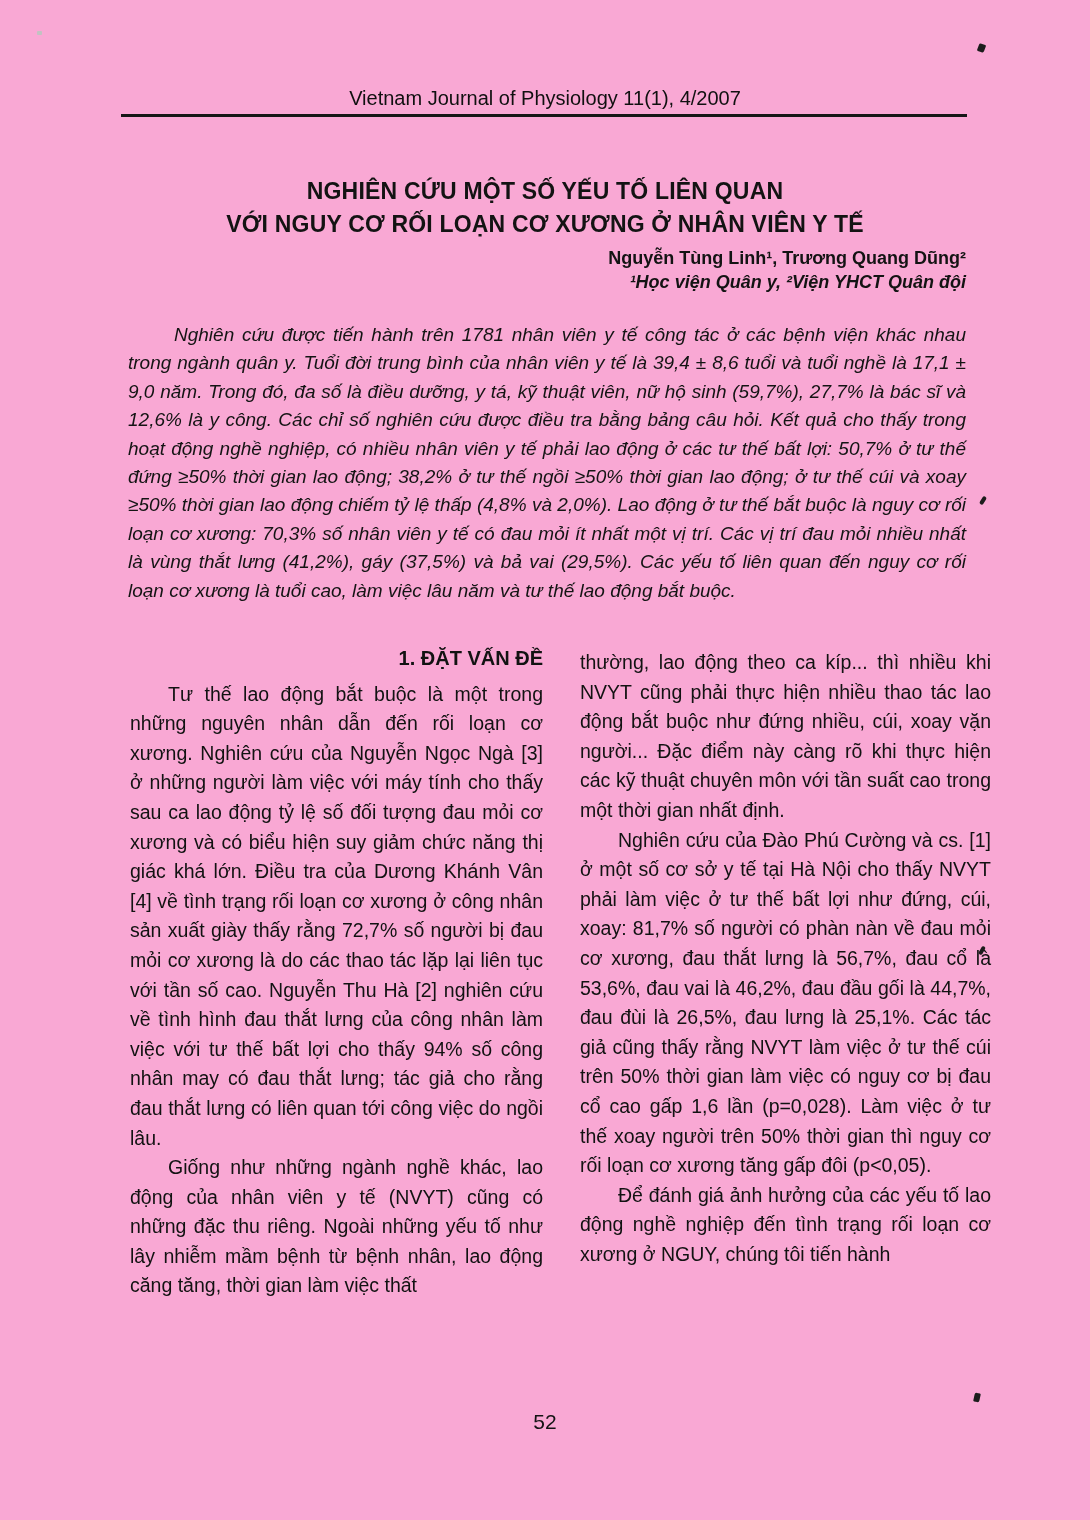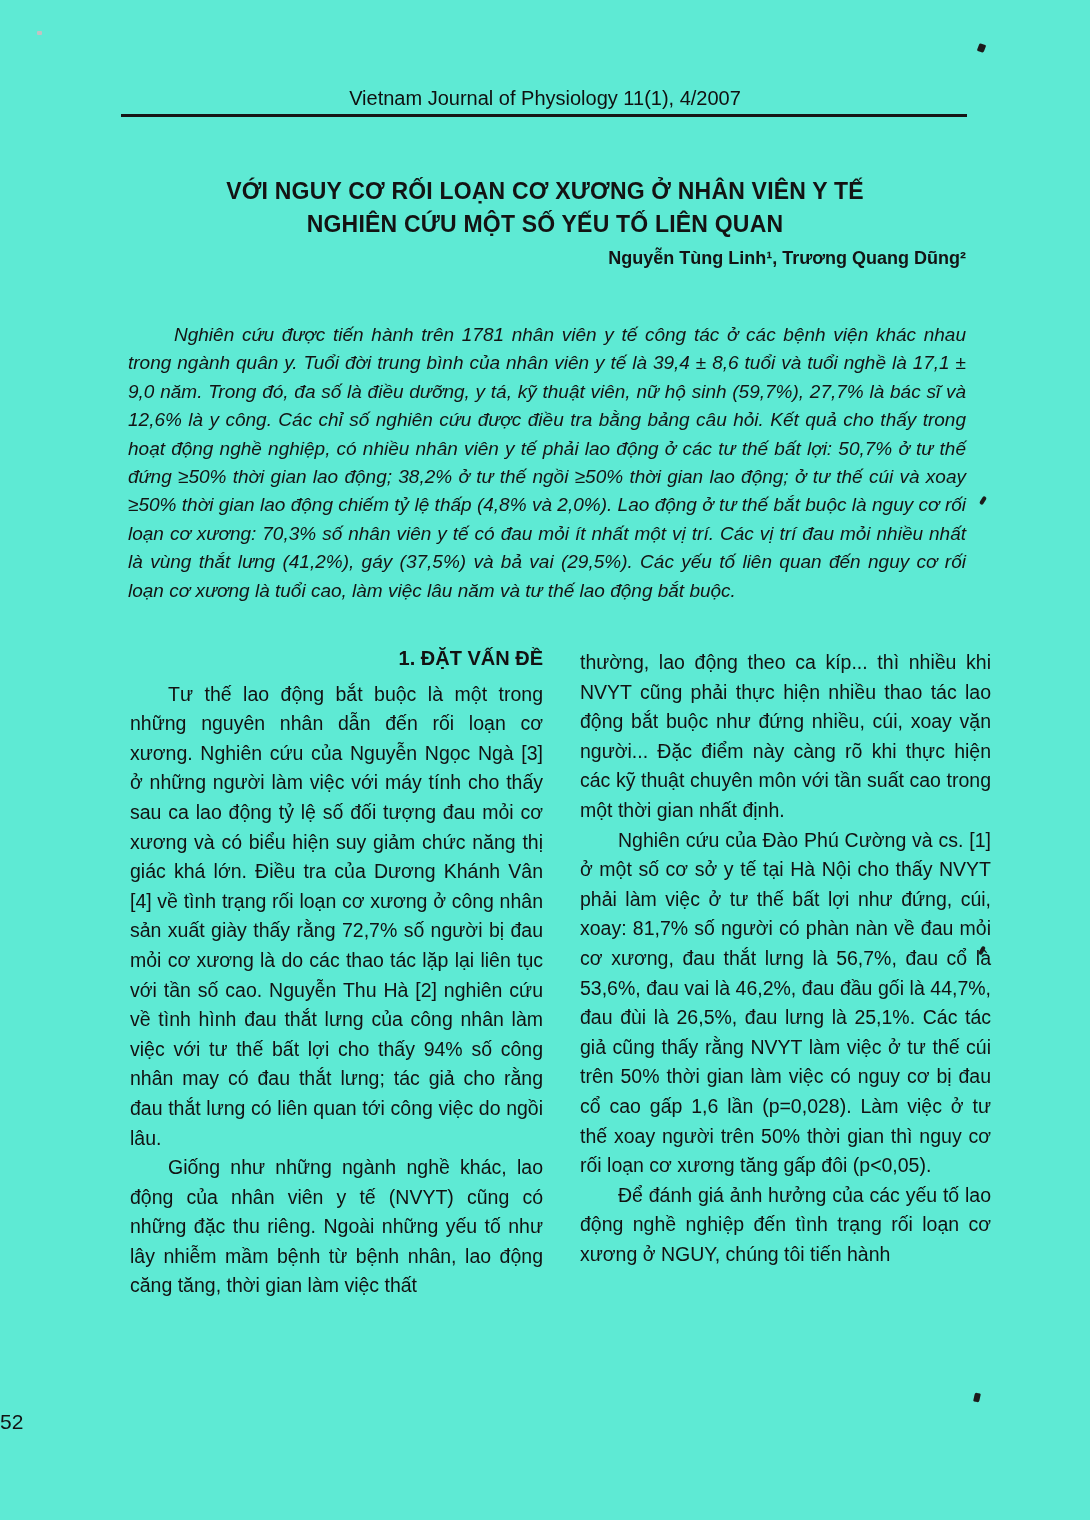--- a/index.html
+++ b/index.html
@@ -1,20 +1,20 @@
 <!DOCTYPE html>
 <html lang="vi"><head>
 <meta charset="utf-8">
 <style>
   html, body { margin:0; padding:0; background:#e8e8e8; }
   .page {
     position:relative;
     width:1090px; height:1520px;
     margin:0 auto;
-    background:#5eead4;
+    background:#f9a8d4;
     font-family:"Liberation Sans", sans-serif;
     color:#131313;
     overflow:hidden;
   }
   .journal-header {
     position:absolute; top:87px; left:0; width:100%;
     text-align:center;
     font-size:20px;
     color:#101010;
   }
@@ -60,47 +60,48 @@
   .section-heading {
     font-weight:700;
     font-size:20px;
     margin:0 0 6px 0;
     text-align:right;
   }
   p.body-para { margin:0; text-indent:38px; }
   p.body-para.continuation { text-indent:0; }
   .page-number {
     position:absolute; top:1410px; left:0; width:100%;
-    text-align:left;
+    text-align:center;
     font-size:21px;
   }
   
   .speck { position:absolute; background:#1c1c1c; }
   .speck-1 { top:44px;   left:978px; width:7px; height:8px; transform:rotate(20deg); border-radius:2px 1px 2px 1px; }
   .speck-2 { top:496px;  left:981px; width:4px; height:9px; transform:rotate(32deg); border-radius:2px; }
   .speck-3 { top:946px;  left:980px; width:4px; height:9px; transform:rotate(30deg); border-radius:2px; }
   .speck-4 { top:1393px; left:974px; width:6px; height:9px; transform:rotate(12deg); border-radius:2px 1px 2px 1px; }
   .speck-faint { top:31px; left:37px; width:5px; height:4px; background:#c2c2c2; border-radius:1px; }
 </style>
 </head>
 <body>
 
 <div class="page">
 
   <div class="journal-header">Vietnam Journal of Physiology 11(1), 4/2007</div>
 
   <div class="header-rule"></div>
 
   <div class="title-block">
+    <div>NGHIÊN CỨU MỘT SỐ YẾU TỐ LIÊN QUAN</div>
     <div>VỚI NGUY CƠ RỐI LOẠN CƠ XƯƠNG Ở NHÂN VIÊN Y TẾ</div>
-    <div>NGHIÊN CỨU MỘT SỐ YẾU TỐ LIÊN QUAN</div>
   </div>
 
   <div class="authors-block">
     <div>Nguyễn Tùng Linh¹, Trương Quang Dũng²</div>
+    <div class="affiliation-line">¹Học viện Quân y, ²Viện YHCT Quân đội</div>
   </div>
 
   <div class="abstract">Nghiên cứu được tiến hành trên 1781 nhân viên y tế công tác ở các bệnh viện khác nhau trong ngành quân y. Tuổi đời trung bình của nhân viên y tế là 39,4 ± 8,6 tuổi và tuổi nghề là 17,1 ± 9,0 năm. Trong đó, đa số là điều dưỡng, y tá, kỹ thuật viên, nữ hộ sinh (59,7%), 27,7% là bác sĩ và 12,6% là y công. Các chỉ số nghiên cứu được điều tra bằng bảng câu hỏi. Kết quả cho thấy trong hoạt động nghề nghiệp, có nhiều nhân viên y tế phải lao động ở các tư thế bất lợi: 50,7% ở tư thế đứng ≥50% thời gian lao động; 38,2% ở tư thế ngồi ≥50% thời gian lao động; ở tư thế cúi và xoay ≥50% thời gian lao động chiếm tỷ lệ thấp (4,8% và 2,0%). Lao động ở tư thế bắt buộc là nguy cơ rối loạn cơ xương: 70,3% số nhân viên y tế có đau mỏi ít nhất một vị trí. Các vị trí đau mỏi nhiều nhất là vùng thắt lưng (41,2%), gáy (37,5%) và bả vai (29,5%). Các yếu tố liên quan đến nguy cơ rối loạn cơ xương là tuổi cao, làm việc lâu năm và tư thế lao động bắt buộc.</div>
 
   <div class="column column-left">
     <h2 class="section-heading">1. ĐẶT VẤN ĐỀ</h2>
     <p class="body-para">Tư thế lao động bắt buộc là một trong những nguyên nhân dẫn đến rối loạn cơ xương. Nghiên cứu của Nguyễn Ngọc Ngà [3] ở những người làm việc với máy tính cho thấy sau ca lao động tỷ lệ số đối tượng đau mỏi cơ xương và có biểu hiện suy giảm chức năng thị giác khá lớn. Điều tra của Dương Khánh Vân [4] về tình trạng rối loạn cơ xương ở công nhân sản xuất giày thấy rằng 72,7% số người bị đau mỏi cơ xương là do các thao tác lặp lại liên tục với tần số cao. Nguyễn Thu Hà [2] nghiên cứu về tình hình đau thắt lưng của công nhân làm việc với tư thế bất lợi cho thấy 94% số công nhân may có đau thắt lưng; tác giả cho rằng đau thắt lưng có liên quan tới công việc do ngồi lâu.</p>
     <p class="body-para">Giống như những ngành nghề khác, lao động của nhân viên y tế (NVYT) cũng có những đặc thu riêng. Ngoài những yếu tố như lây nhiễm mầm bệnh từ bệnh nhân, lao động căng tăng, thời gian làm việc thất</p>
   </div>
 

